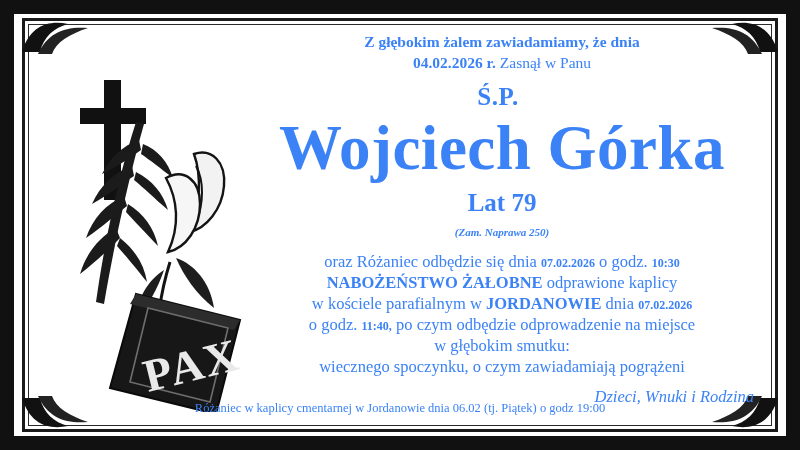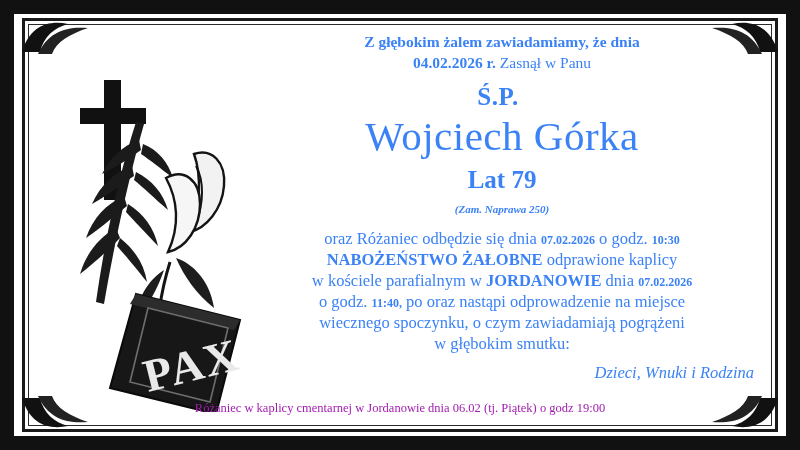--- a/index.html
+++ b/index.html
@@ -94,22 +94,22 @@
   .intro2 .b { font-weight: bold; }
 
   .sp {
     font-size: 25px;
     font-weight: bold;
     letter-spacing: 0.5px;
     margin: 4px 8px 2px 0;
   }
 
   .name {
-    font-size: 41px;
-    font-weight: normal;
+    font-size: 63px;
+    font-weight: bold;
     letter-spacing: 0.5px;
     line-height: 1.05;
     margin: 2px 0 6px 0;
     white-space: nowrap;
   }
 
   .age {
     font-size: 25px;
     font-weight: bold;
     margin: 2px 0 6px 0;
@@ -138,21 +138,21 @@
     padding-right: 18px;
   }
 
   .footnote {
     position: absolute;
     left: 36px;
     right: 36px;
     bottom: 34px;
     text-align: center;
     font-size: 12.5px;
-    color: #a21caf;
+    color: #3b82f6;
   }
 </style>
 </head>
 <body>
 
 <div id="notice">
 
   <div class="frame-outer"></div>
   <div class="frame-inner"></div>
   <div class="frame-inner2"></div>
@@ -216,23 +216,23 @@
 
     <p class="line sp">Ś.P.</p>
     <p class="line name">Wojciech Górka</p>
     <p class="line age">Lat 79</p>
     <p class="line addr">(Zam. Naprawa 250)</p>
 
     <div class="body-text">
       <p class="line"><span>oraz Różaniec odbędzie się dnia </span><span class="big">07.02.2026</span><span> o godz. </span><span class="big">10:30</span></p>
       <p class="line"><span class="b">NABOŻEŃSTWO ŻAŁOBNE</span><span> odprawione kaplicy</span></p>
       <p class="line"><span>w kościele parafialnym w </span><span class="b">JORDANOWIE</span><span> dnia </span><span class="big">07.02.2026</span></p>
-      <p class="line"><span>o godz. </span><span class="big">11:40,</span><span> po oraz nastąpi odprowadzenie na miejsce</span></p>
+      <p class="line"><span>o godz. </span><span class="big">11:40,</span><span> po czym odbędzie odprowadzenie na miejsce</span></p>
+      <p class="line">w głębokim  smutku:</p>
       <p class="line">wiecznego spoczynku, o czym zawiadamiają pogrążeni</p>
-      <p class="line">w głębokim  smutku:</p>
     </div>
 
     <p class="line family">Dzieci, Wnuki i Rodzina</p>
   </div>
 
   <div class="footnote">Różaniec w kaplicy cmentarnej w Jordanowie dnia 06.02 (tj. Piątek) o godz 19:00</div>
 
 </div>
 
 </body></html>

